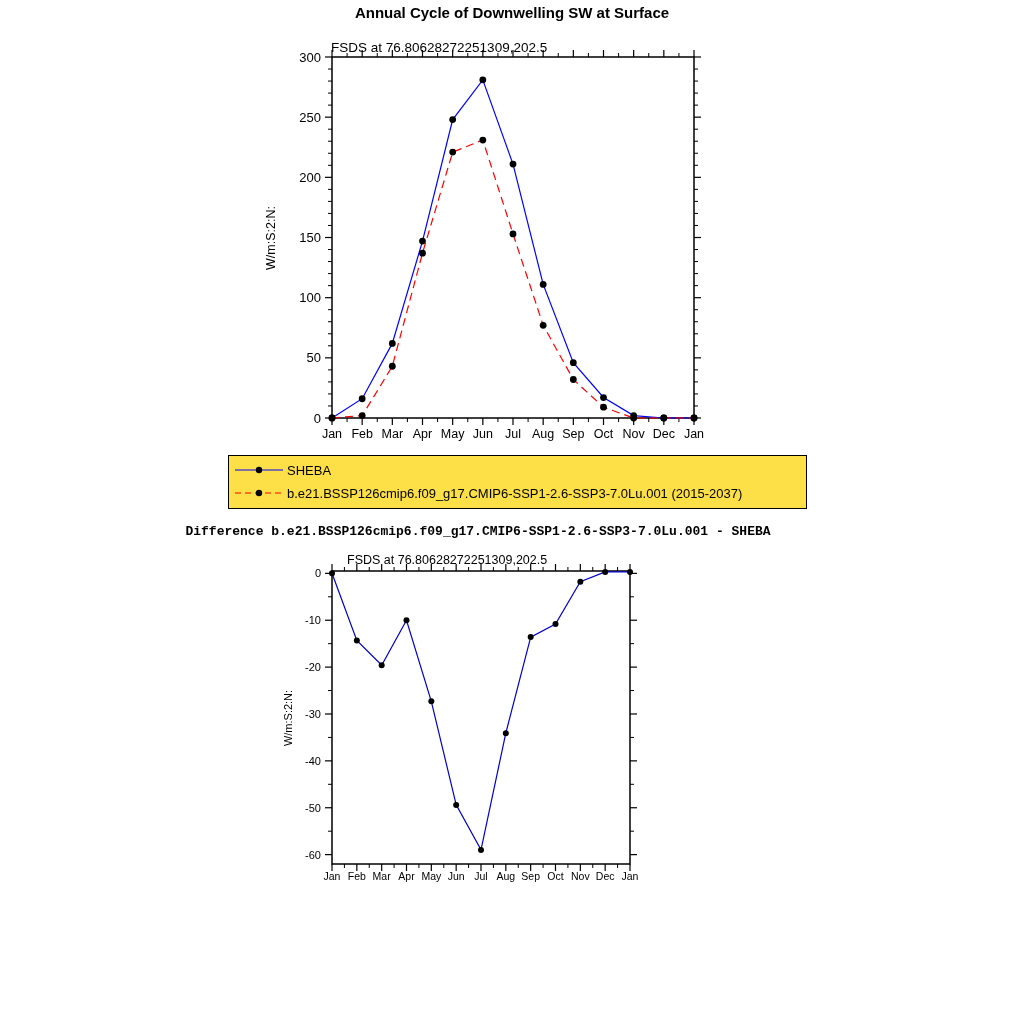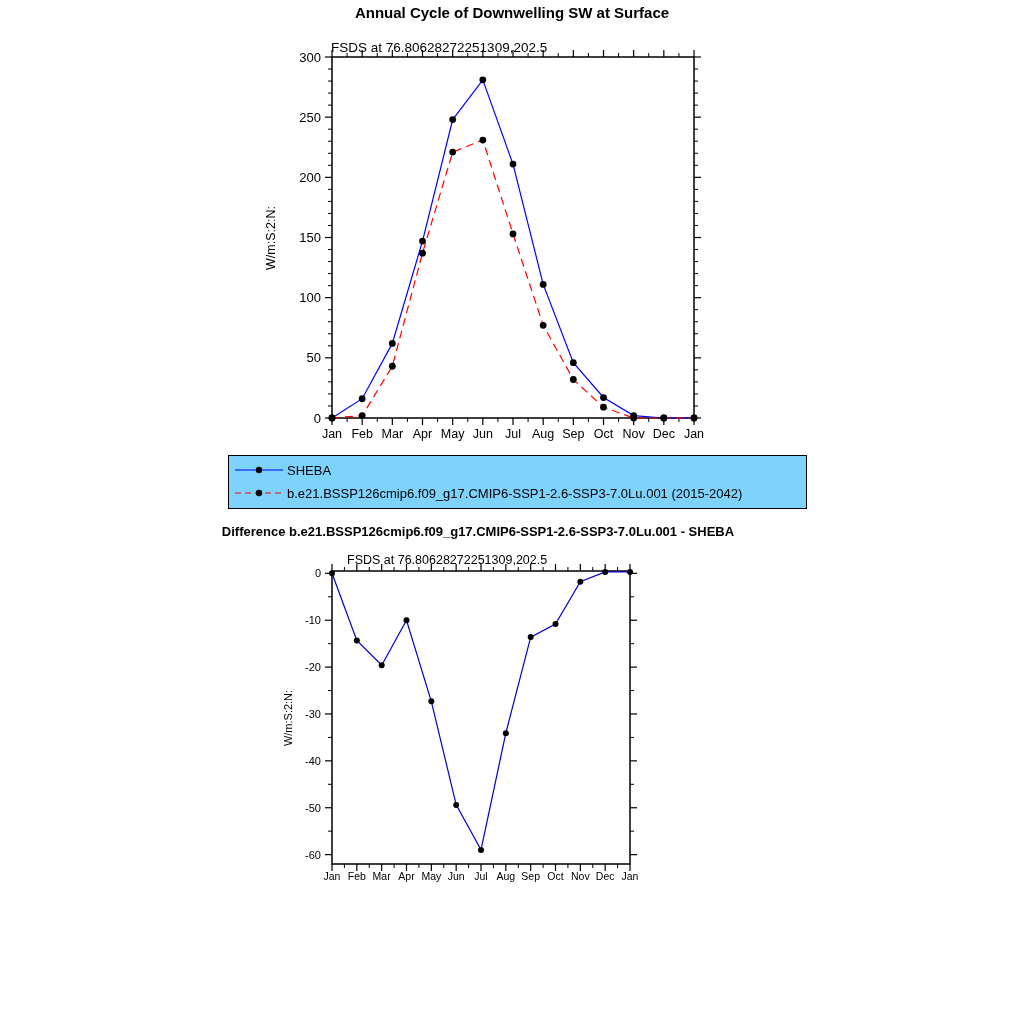--- a/index.html
+++ b/index.html
@@ -1,28 +1,28 @@
 <!DOCTYPE html>
 <html><head>
 <meta charset="utf-8">
 <style>
   html,body{margin:0;padding:0;background:#ffffff;}
   .canvas{position:relative;width:908px;height:1024px;background:#ffffff;
           font-family:"Liberation Sans",sans-serif;color:#000;overflow:hidden;}
   #charts-svg{position:absolute;left:0;top:0;}
   .title{position:absolute;font-weight:bold;white-space:nowrap;}
   .top-title{left:0;width:1024px;top:4px;text-align:center;font-size:15px;}
-  .bottom-title{left:178px;width:600px;top:524px;text-align:center;font-size:13px;}
+  .bottom-title{left:178px;width:600px;top:524px;text-align:center;font-size:13px;font-family:Liberation Mono, monospace;}
   .subtitle{position:absolute;white-space:nowrap;margin-top:8px;}
   .top-subtitle{left:331px;top:32px;font-size:13.5px;}
   .bottom-subtitle{left:347px;top:545px;font-size:12.5px;}
   .ylabel{position:absolute;white-space:nowrap;transform:translate(-50%,-50%) rotate(-90deg);}
   .top-ylabel{left:271px;top:238px;font-size:12.5px;}
   .bottom-ylabel{left:288px;top:718px;font-size:11px;}
-  .legend{position:absolute;left:228px;top:455px;width:572px;background:#7dd3fc;
+  .legend{position:absolute;left:228px;top:455px;width:572px;background:#fde047;
           border:1px solid #000;padding:3px 0 4px 5px;display:flex;flex-direction:column;gap:1px;}
   .legend-entry{display:flex;align-items:center;gap:3px;height:22px;font-size:13px;white-space:nowrap;}
   .legend-sample{flex:0 0 auto;}
   #charts-svg text{font-family:"Liberation Sans",sans-serif;fill:#000;}
 </style>
 </head>
 <body>
 
 <div class="canvas">
 
@@ -315,21 +315,21 @@
         <line id="legend-line-0" x1="1" y1="6" x2="49" y2="6" stroke="#0000ff" stroke-width="1.2"></line>
         <circle id="legend-dot-0" cx="25" cy="6" r="3.2" fill="#000000"></circle>
       </svg>
       <span class="legend-label">SHEBA</span>
     </div>
     <div class="legend-entry">
       <svg class="legend-sample" width="50" height="12">
         <line id="legend-line-1" x1="1" y1="6" x2="49" y2="6" stroke="#ff0000" stroke-width="1.2" stroke-dasharray="6 4"></line>
         <circle id="legend-dot-1" cx="25" cy="6" r="3.2" fill="#000000"></circle>
       </svg>
-      <span class="legend-label">b.e21.BSSP126cmip6.f09_g17.CMIP6-SSP1-2.6-SSP3-7.0Lu.001 (2015-2042)</span>
+      <span class="legend-label">b.e21.BSSP126cmip6.f09_g17.CMIP6-SSP1-2.6-SSP3-7.0Lu.001 (2015-2037)</span>
     </div>
   </div>
 
   <div class="title bottom-title">Difference b.e21.BSSP126cmip6.f09_g17.CMIP6-SSP1-2.6-SSP3-7.0Lu.001 - SHEBA</div>
   <div class="subtitle bottom-subtitle">FSDS at 76.80628272251309,202.5</div>
   <div class="ylabel bottom-ylabel">W/m:S:2:N:</div>
 
 </div>
 
 </body></html>

